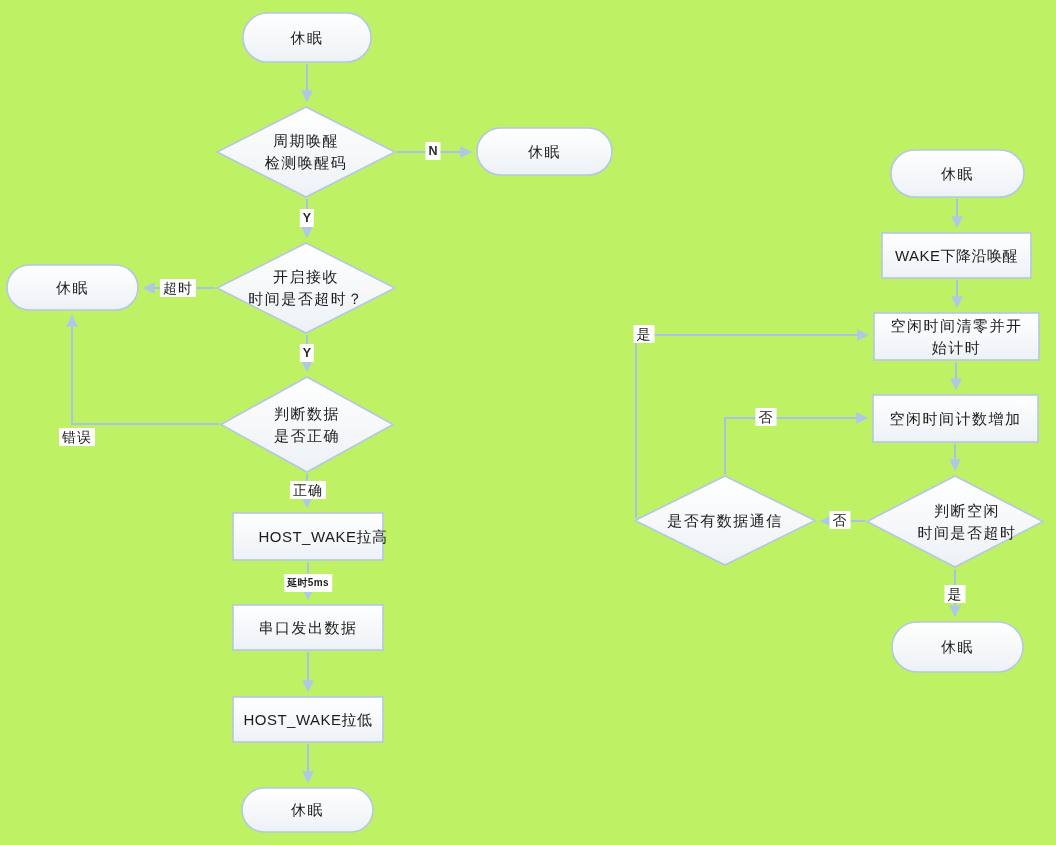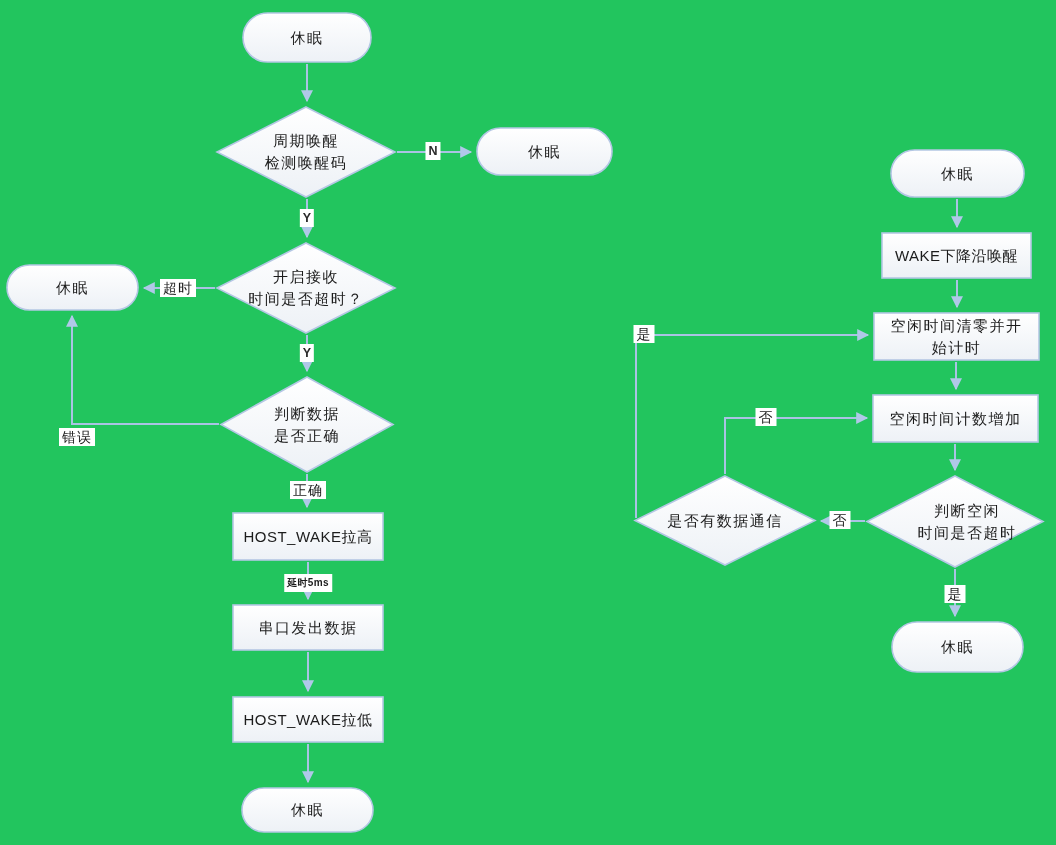--- a/index.html
+++ b/index.html
@@ -2,21 +2,21 @@
 <html style="--line: #aac3e4; --shape-border: #b4c7e4; --shape-fill-top: #ffffff; --shape-fill-bottom: #edf1f6; --text: #1c1c1c;"><head>
 <meta charset="utf-8">
 <style>
   * { margin: 0; padding: 0; box-sizing: border-box; }
   html, body { background: #ffffff; }
   body { font-family: "Liberation Sans", sans-serif; }
   .canvas {
     position: relative;
     width: 1056px;
     height: 845px;
-    background: #22c55e;
+    background: #bef264;
     overflow: hidden;
   }
   .layer { position: absolute; left: 0; top: 0; }
   svg .shape {
     fill: url(#shapeGrad);
     stroke: var(--shape-border, #b4c7e4);
     stroke-width: 1.6;
   }
   svg .edge {
     fill: none;
@@ -119,21 +119,21 @@
 
   <div class="node-label" style="left:243px;top:13px;width:128px;height:49px;">休眠</div>
   <div class="node-label" style="left:217px;top:107px;width:178px;height:90px;">周期唤醒
 检测唤醒码</div>
   <div class="node-label" style="left:477px;top:128px;width:135px;height:47px;">休眠</div>
   <div class="node-label" style="left:217px;top:243px;width:178px;height:90px;">开启接收
 时间是否超时？</div>
   <div class="node-label" style="left:7px;top:265px;width:131px;height:45px;">休眠</div>
   <div class="node-label" style="left:221px;top:377px;width:172px;height:95px;">判断数据
 是否正确</div>
-  <div class="node-label" style="left:233px;top:513px;width:150px;height:47px;letter-spacing:0.5px;">HOST_WAKE拉高</div>
+  <div class="node-label" style="left:248px;top:513px;width:150px;height:47px;letter-spacing:0.5px;">HOST_WAKE拉高</div>
   <div class="node-label" style="left:233px;top:605px;width:150px;height:45px;">串口发出数据</div>
   <div class="node-label" style="left:233px;top:697px;width:150px;height:45px;letter-spacing:0.5px;text-align:center;">HOST_WAKE拉低</div>
   <div class="node-label" style="left:242px;top:788px;width:131px;height:44px;">休眠</div>
 
   <div class="edge-label yn" style="left:433px;top:151px;">N</div>
   <div class="edge-label yn" style="left:307px;top:218px;">Y</div>
   <div class="edge-label" style="left:178px;top:288px;">超时</div>
   <div class="edge-label yn" style="left:307px;top:353px;">Y</div>
   <div class="edge-label" style="left:77px;top:437px;">错误</div>
   <div class="edge-label" style="left:308px;top:490px;">正确</div>

